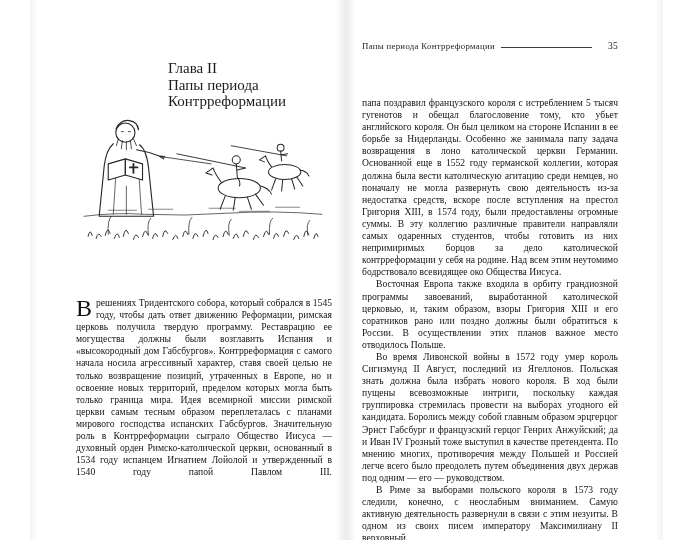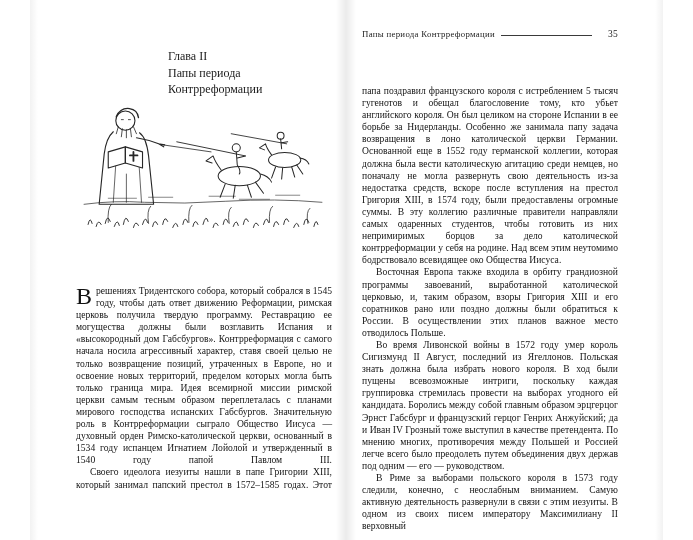--- a/index.html
+++ b/index.html
@@ -13,25 +13,25 @@
   }
   .spread { position:absolute; inset:0; background:#fff; }
   .edge { position:absolute; top:0; bottom:0; width:8px; pointer-events:none; }
   .edge-left  { left:30px;  background:linear-gradient(90deg, rgba(0,0,0,0.05), rgba(0,0,0,0)); }
   .edge-right { right:30px; background:linear-gradient(270deg, rgba(0,0,0,0.05), rgba(0,0,0,0)); }
   .gutter {
     position:absolute; left:336px; top:0; width:20px; height:540px;
     background:linear-gradient(90deg, rgba(0,0,0,0) 0%, rgba(0,0,0,0.08) 50%, rgba(0,0,0,0) 100%);
     pointer-events:none;
   }
-  .page { position:absolute; top:0; height:461px; width:256px; }
+  .page { position:absolute; top:12px; height:461px; width:256px; }
   .page-left  { left:76px; }
   .page-right { left:362px; }
 
-  .chapter-block { position:absolute; top:48px; left:92px; font-size:12px; line-height:16.5px; color:#1c1c1c; }
+  .chapter-block { position:absolute; top:48px; left:92px; font-size:15px; line-height:16.5px; color:#1c1c1c; }
 
   .illustration { position:absolute; top:94px; left:2px; width:250px; height:144px; }
 
   .running-head {
     position:absolute; top:29px; left:0; width:256px;
     display:flex; align-items:flex-end; gap:6px;
     font-size:8.8px; letter-spacing:0.3px; color:#242424; white-space:nowrap;
   }
   .rh-rule { flex:1; border-bottom:1px solid #3a3a3a; margin-bottom:3px; }
   .rh-num { font-size:9.5px;margin-left:10px; }
@@ -112,21 +112,20 @@
 
         <g stroke-width="0.9">
           <path d="M10,128 q2,-9 4,-1 M18,130 q2,-8 5,-2 M27,127 q2,-10 5,-2 M36,130 q3,-9 5,-1 M45,128 q2,-11 5,-3 M55,131 q2,-8 5,-2 M64,128 q3,-10 5,-2 M74,130 q2,-9 5,-2 M84,128 q2,-10 5,-3 M94,131 q3,-8 5,-1 M104,128 q2,-10 5,-2 M114,130 q2,-9 5,-2 M124,128 q3,-11 5,-3 M134,131 q2,-8 5,-2 M144,128 q2,-10 5,-2 M154,130 q3,-9 5,-1 M164,128 q2,-10 5,-3 M174,131 q2,-8 5,-2 M184,128 q3,-10 5,-2 M194,130 q2,-9 5,-2 M204,128 q2,-10 5,-3 M214,131 q3,-8 5,-1 M224,128 q2,-10 5,-2 M234,130 q2,-9 4,-2"></path>
           <path d="M30,126 q-1,-14 3,-18 M70,127 q-2,-13 2,-17 M110,126 q-1,-14 3,-17 M150,127 q-2,-13 2,-16 M190,126 q-1,-13 3,-16 M228,127 q-2,-12 2,-15" stroke-width="0.75"></path>
         </g>
       </g>
     </svg>
 
     <div class="body-block body-left">
       <p class="body justify-last"><span class="dropcap">В</span><span>решениях Тридентского собора, который собрался в 1545 году, чтобы дать ответ движению Реформации, римская церковь получила твердую программу. Реставрацию ее могущества должны были возглавить Испания и «высокородный дом Габсбургов». Контрреформация с самого начала носила агрессивный характер, ставя своей целью не только возвращение позиций, утраченных в Европе, но и освоение новых территорий, пределом которых могла быть только граница мира. Идея всемирной миссии римской церкви самым тесным образом переплеталась с планами мирового господства испанских Габсбургов. Значительную роль в Контрреформации сыграло Общество Иисуса — духовный орден Римско-католической церкви, основанный в 1534 году испанцем Игнатием Лойолой и утвержденный в 1540 году папой Павлом III.</span></p>
-      <p class="body indent justify-last">Своего идеолога иезуиты нашли в папе Григории XIII, который занимал папский престол в 1572–1585 годах. Этот</p>
     </div>
   </section>
 
   <section class="page page-right">
 
     <div class="running-head">
       <span>Папы периода Контрреформации</span>
       <span class="rh-rule"></span>
       <span class="rh-num">35</span>
     </div>

